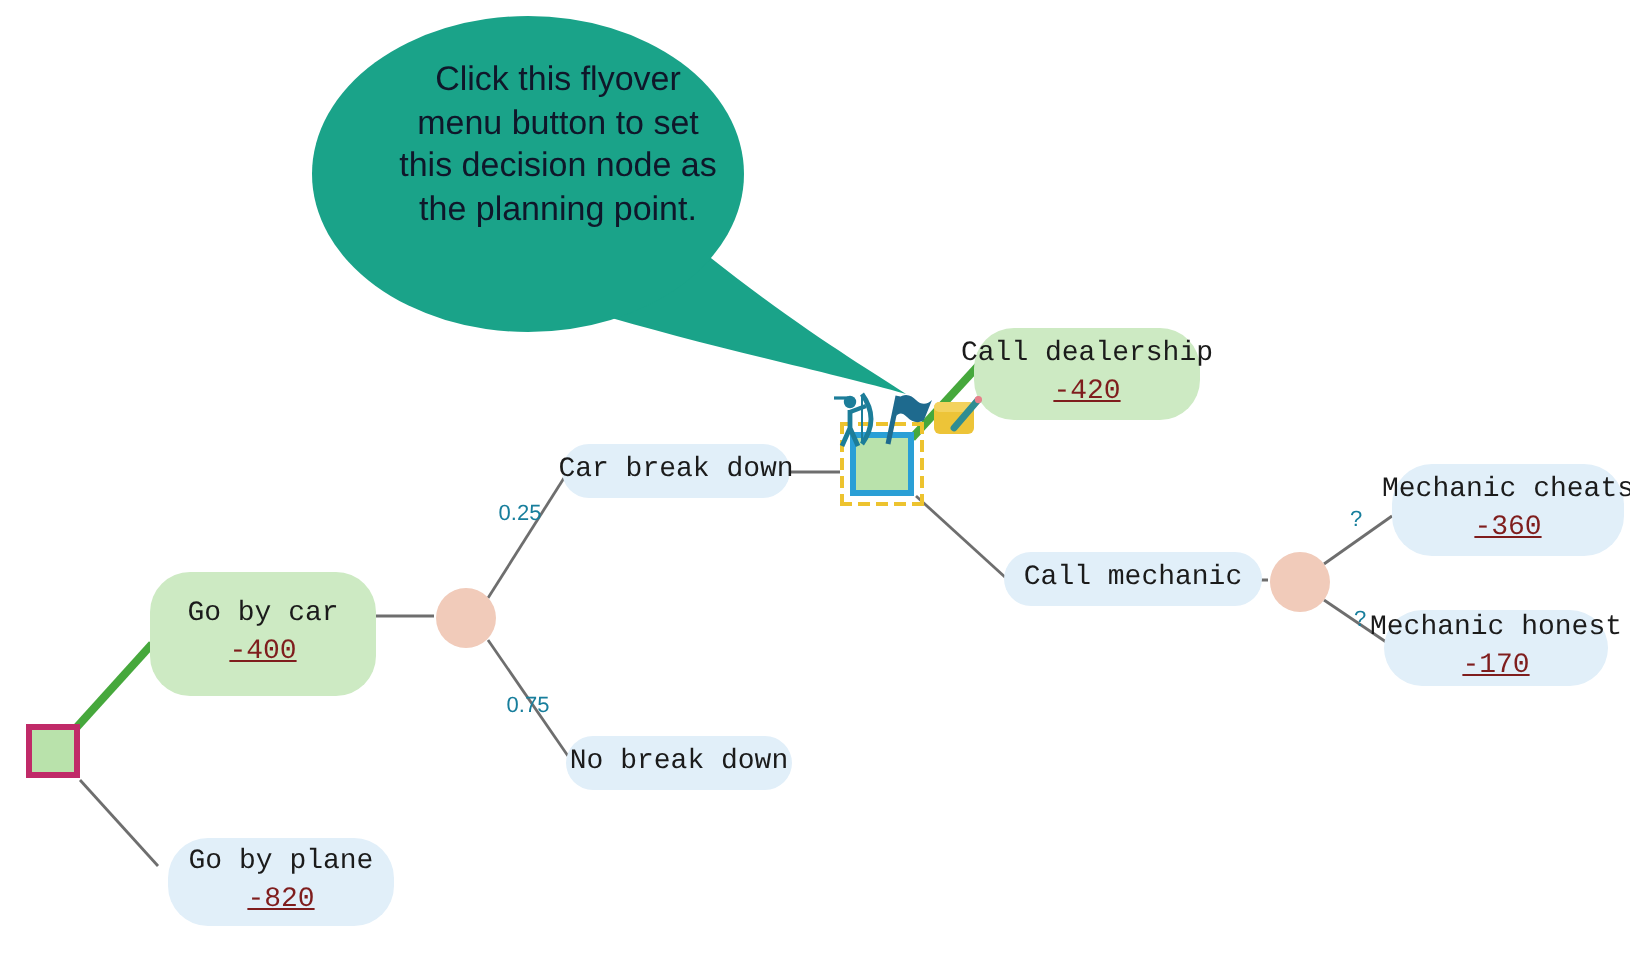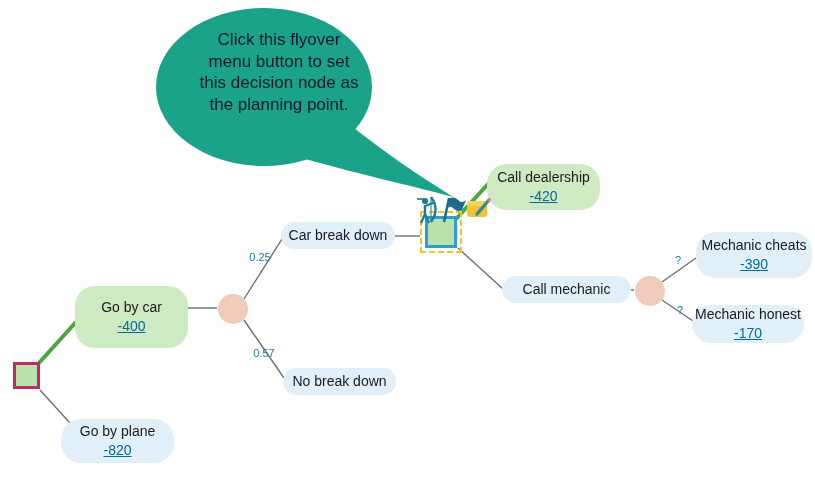--- a/index.html
+++ b/index.html
@@ -3,25 +3,25 @@
 <meta charset="utf-8">
 <style>
   html,body{margin:0;padding:0;background:#ffffff;}
   body{font-family:"Liberation Sans", sans-serif;}
   .canvas{position:relative;width:815px;height:483px;background:#ffffff;overflow:hidden;}
   .edges{position:absolute;left:0;top:0;width:815px;height:483px;}
 
   
   .box{position:absolute;border-radius:20px;box-sizing:border-box;
        display:flex;flex-direction:column;align-items:center;justify-content:center;
-       font-size:14px;color:#1b1b1b;line-height:1.35;}
+       font-size:14px;color:#1b1b1b;line-height:1.35;font-family:Liberation Mono, monospace;}
   .box.green{background:#cdeac3;}
   .box.blue{background:#e1eff9;}
   .box-label{white-space:nowrap;}
-  .box-value{color:#0369a1;text-decoration:underline;cursor:pointer;white-space:nowrap;}
+  .box-value{color:#7f1d1d;text-decoration:underline;cursor:pointer;white-space:nowrap;}
 
   
   .root-node{position:absolute;left:13px;top:362px;width:27px;height:27px;
              background:#b9e2ab;border:3px solid #c02a68;box-sizing:border-box;}
   .sel-wrap{position:absolute;left:420px;top:211px;width:42px;height:42px;
             border:2px dashed #edc32f;box-sizing:border-box;
             display:flex;align-items:center;justify-content:center;}
   .sel-node{width:32px;height:32px;background:#b9e2ab;border:3px solid #2a9fd6;box-sizing:border-box;}
 
   
@@ -70,21 +70,21 @@
   <div class="root-node"></div>
   <div class="sel-wrap">
     <div class="sel-node"></div>
   </div>
 
   <div class="box green" style="left:75px;top:286px;width:113px;height:62px">
     <div class="box-label">Go by car</div>
     <div class="box-value">-400</div>
   </div>
 
-  <div class="box blue" style="left:61px;top:419px;width:113px;height:44px">
+  <div class="box blue" style="left:84px;top:419px;width:113px;height:44px">
     <div class="box-label">Go by plane</div>
     <div class="box-value">-820</div>
   </div>
 
   <div class="box blue" style="left:281px;top:222px;width:114px;height:27px">
     <div class="box-label">Car break down</div>
   </div>
 
   <div class="box blue" style="left:283px;top:368px;width:113px;height:27px">
     <div class="box-label">No break down</div>
@@ -94,30 +94,30 @@
     <div class="box-label">Call dealership</div>
     <div class="box-value">-420</div>
   </div>
 
   <div class="box blue" style="left:502px;top:276px;width:129px;height:27px">
     <div class="box-label">Call mechanic</div>
   </div>
 
   <div class="box blue" style="left:696px;top:232px;width:116px;height:46px">
     <div class="box-label">Mechanic cheats</div>
-    <div class="box-value">-390</div>
+    <div class="box-value">-360</div>
   </div>
 
   <div class="box blue" style="left:692px;top:305px;width:112px;height:38px">
     <div class="box-label">Mechanic honest</div>
     <div class="box-value">-170</div>
   </div>
 
   <div class="plabel" style="left:242px;top:251px;width:36px">0.25</div>
-  <div class="plabel" style="left:246px;top:347px;width:36px">0.57</div>
+  <div class="plabel" style="left:246px;top:347px;width:36px">0.75</div>
   <div class="plabel" style="left:668px;top:254px;width:20px">?</div>
   <div class="plabel" style="left:670px;top:304px;width:20px">?</div>
 
   <div class="fly-btn" style="left:416px;top:195px">
     <svg width="25" height="29" viewBox="0 0 25 29">
       <line x1="1" y1="4" x2="8" y2="4" stroke="#1c7d99" stroke-width="1.6"></line>
       <circle cx="9" cy="6" r="3.1" fill="#1c7d99"></circle>
       <path d="M5 28 L9 19 L9 10 L9 19 L13 28" stroke="#1c7d99" stroke-width="2.4" fill="none"></path>
       <path d="M9 11 L17 8" stroke="#1c7d99" stroke-width="2.2"></path>
       <path d="M15 2 Q24 14.5 15 27" stroke="#1c7d99" stroke-width="2.4" fill="none"></path>

